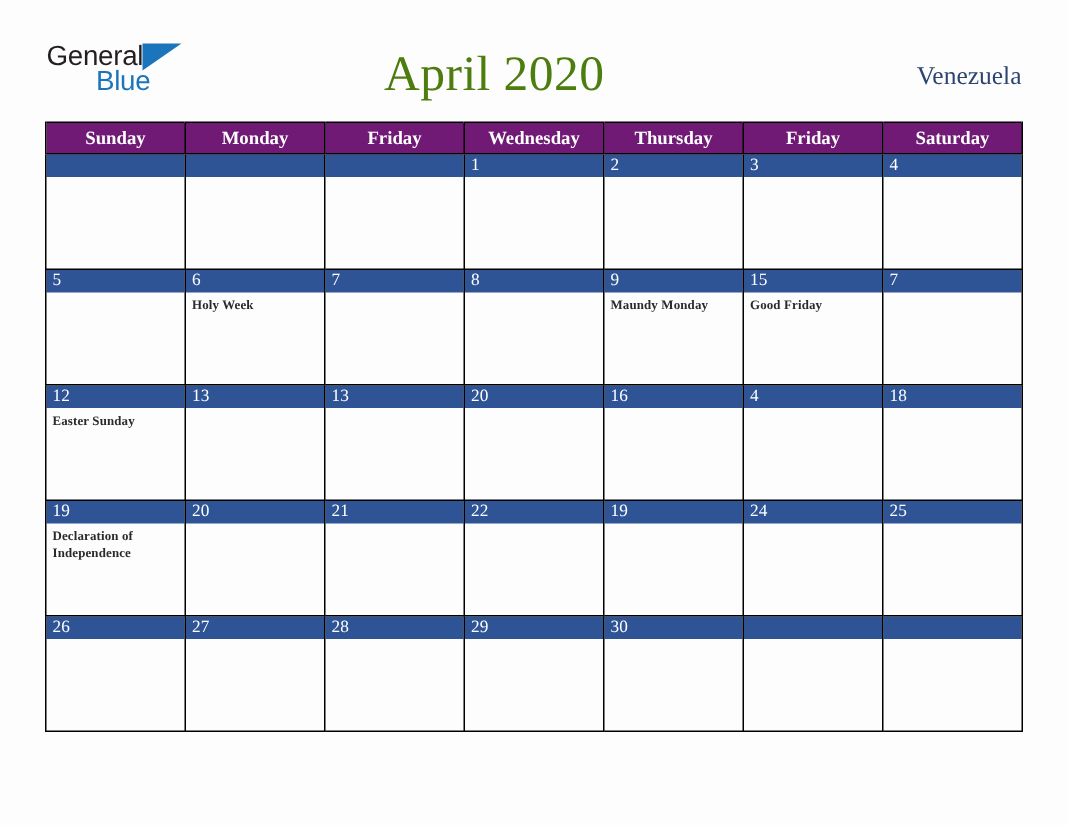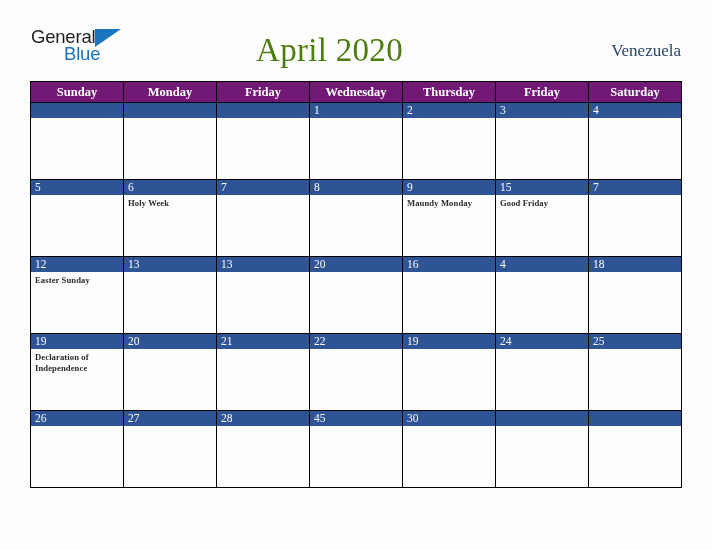--- a/index.html
+++ b/index.html
@@ -288,21 +288,21 @@
           <td>
             <span class="daynum">26</span>
           </td>
           <td>
             <span class="daynum">27</span>
           </td>
           <td>
             <span class="daynum">28</span>
           </td>
           <td>
-            <span class="daynum">45</span>
+            <span class="daynum">29</span>
           </td>
           <td>
             <span class="daynum">30</span>
           </td>
           <td>
             <span class="daynum"></span>
           </td>
           <td>
             <span class="daynum"></span>
           </td>

